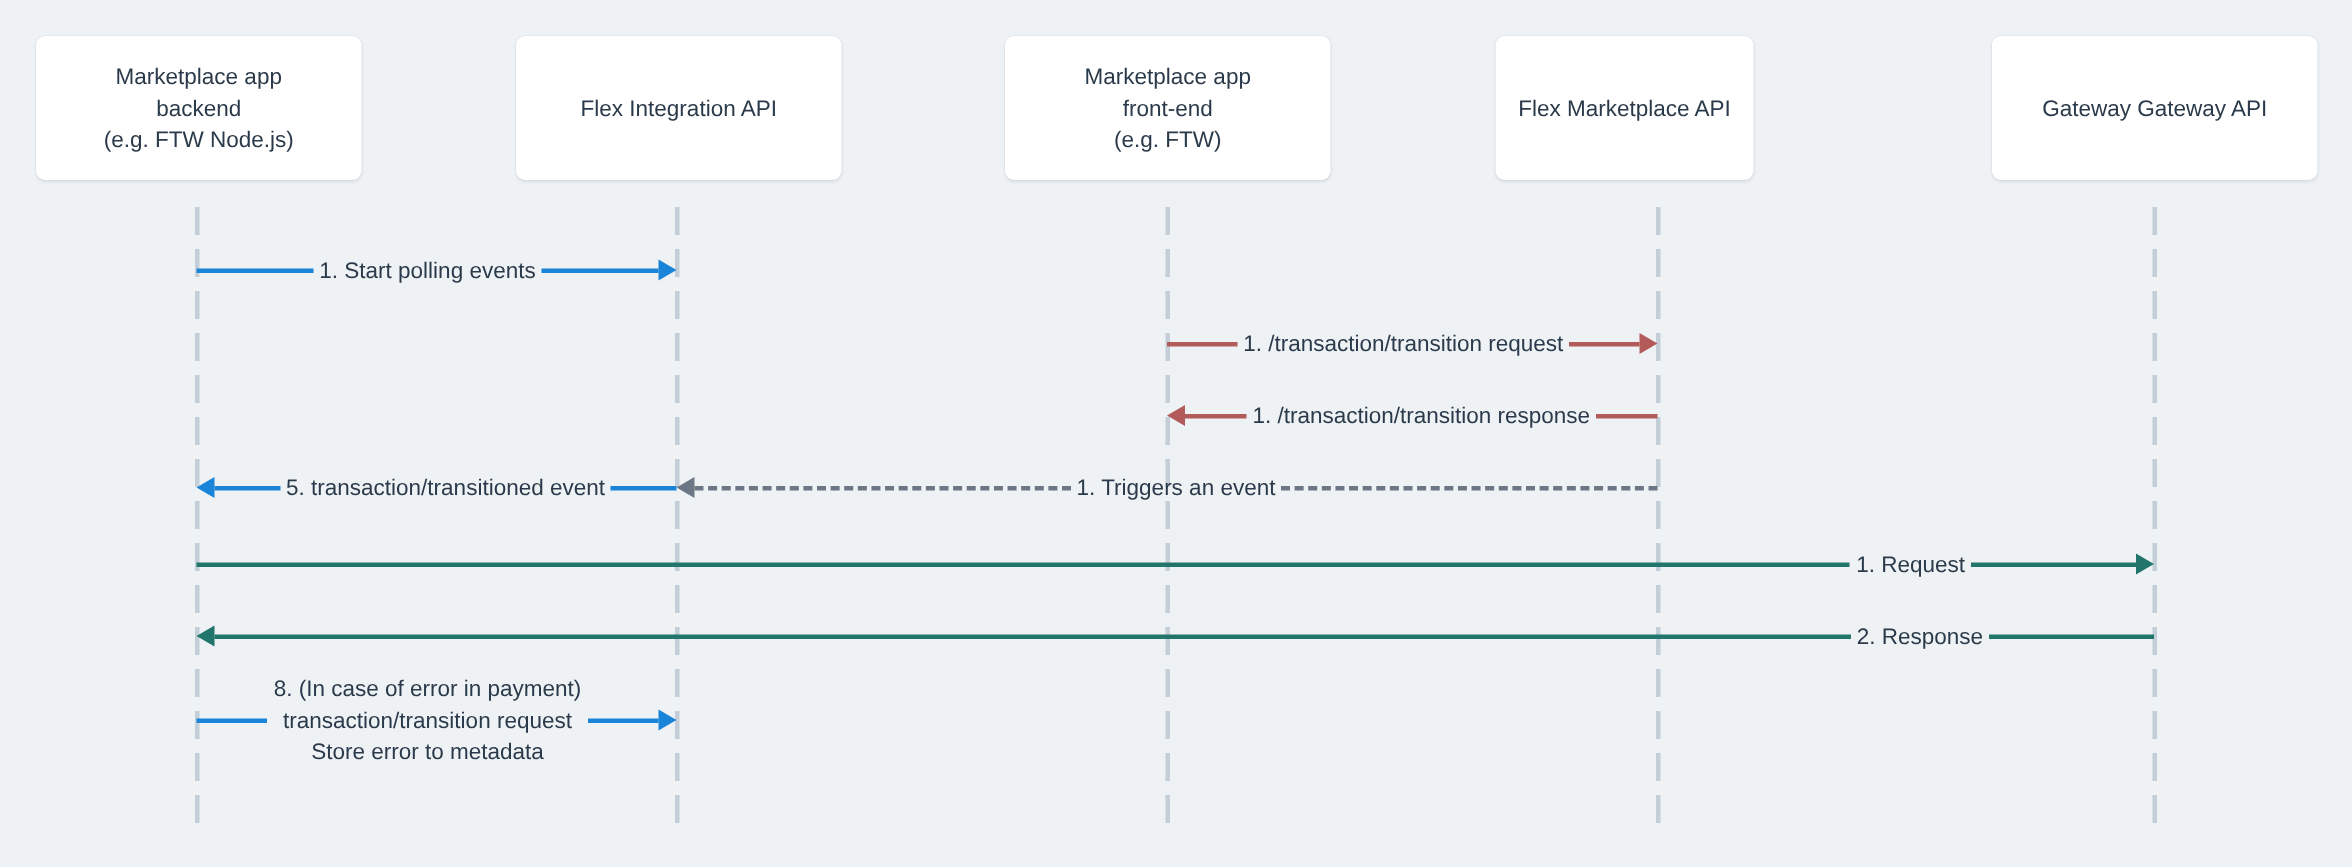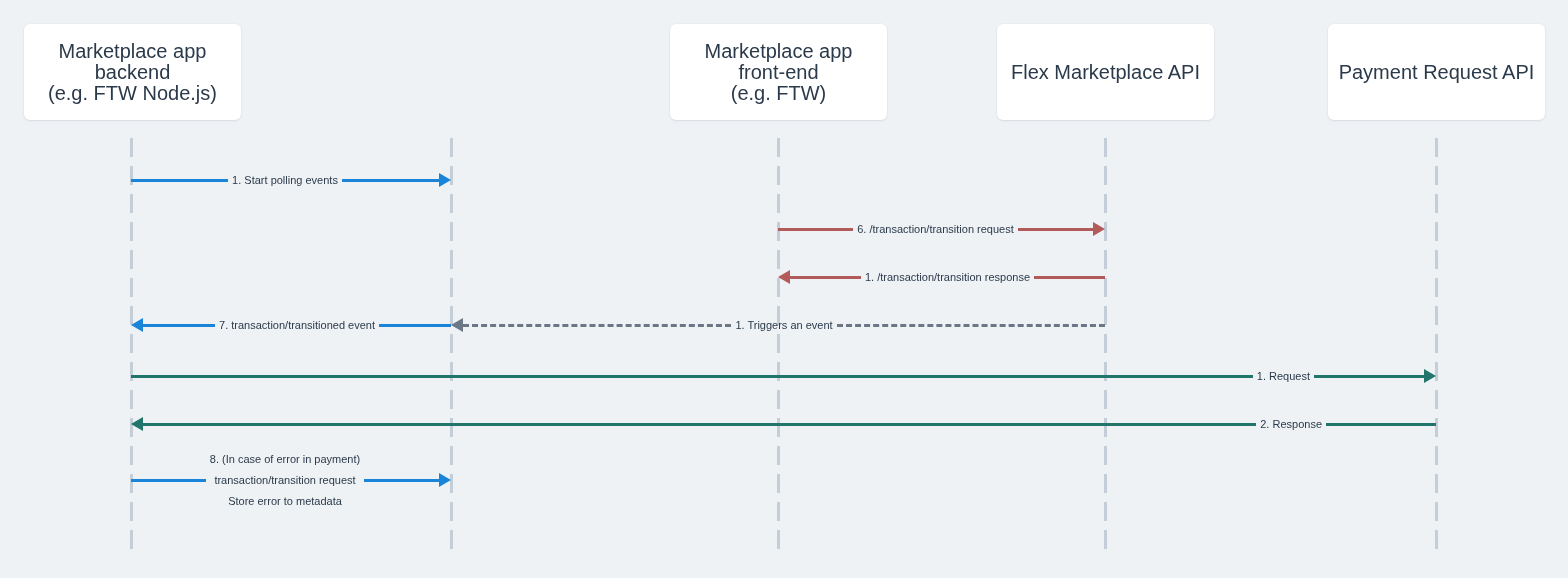--- a/index.html
+++ b/index.html
@@ -29,21 +29,21 @@
     border-radius: 6px;
     box-shadow: 0 1px 2px rgba(40,56,75,0.10), 0 0 0 0.5px rgba(40,56,75,0.04);
     display: flex;
     align-items: center;
     justify-content: center;
     text-align: center;
     box-sizing: border-box;
   }
   .participant .plabel {
     color: #2b3a4a;
-    font-size: 20px;
+    font-size: 15px;
     line-height: 21px;
     white-space: pre-line;
     padding: 0 8px;
   }
 
   
   .lifeline {
     position: absolute;
     top: 138px;
     width: 3px;
@@ -66,21 +66,21 @@
     height: 3px;
     min-width: 6px;
   }
   .seg.dashed {
     height: 0;
     border-top: 3px dashed;
     background: none !important;
   }
   .msg-label {
     flex: 0 0 auto;
-    font-size: 11px;
+    font-size: 15px;
     line-height: 21px;
     color: #2b3a4a;
     white-space: pre-line;
     text-align: center;
     padding: 0 4px;
   }
   .head {
     flex: 0 0 auto;
     width: 0;
     height: 0;
@@ -110,48 +110,51 @@
 </head>
 <body>
 
 <div id="diagram">
 
   <div class="participant" style="left:24px; width:217px;">
     <span class="plabel">Marketplace app
 backend
 (e.g. FTW Node.js)</span>
   </div>
+  <div class="participant" style="left:344px; width:217px;">
+    <span class="plabel">Flex Integration API</span>
+  </div>
   <div class="participant" style="left:670px; width:217px;">
     <span class="plabel">Marketplace app
 front-end
 (e.g. FTW)</span>
   </div>
-  <div class="participant" style="left:997px; width:217px;">
+  <div class="participant" style="left:997px; width:172px;">
     <span class="plabel">Flex Marketplace API</span>
   </div>
   <div class="participant" style="left:1328px; width:217px;">
-    <span class="plabel">Payment Request API</span>
+    <span class="plabel">Gateway Gateway API</span>
   </div>
 
   <div class="lifeline" style="left:131px;"></div>
   <div class="lifeline" style="left:451px;"></div>
   <div class="lifeline" style="left:778px;"></div>
   <div class="lifeline" style="left:1105px;"></div>
   <div class="lifeline" style="left:1436px;"></div>
 
   <div class="message c-blue" style="left:131px; width:320px; top:180px;">
     <span class="seg"></span>
     <span class="msg-label">1. Start polling events</span>
     <span class="seg"></span>
     <span class="head right"></span>
   </div>
 
   <div class="message c-red" style="left:778px; width:327px; top:229px;">
     <span class="seg"></span>
-    <span class="msg-label">6. /transaction/transition request</span>
+    <span class="msg-label">1. /transaction/transition request</span>
     <span class="seg"></span>
     <span class="head right"></span>
   </div>
 
   <div class="message c-red" style="left:778px; width:327px; top:277px;">
     <span class="head left"></span>
     <span class="seg"></span>
     <span class="msg-label">1. /transaction/transition response</span>
     <span class="seg"></span>
   </div>
@@ -159,21 +162,21 @@
   <div class="message c-gray" style="left:451px; width:654px; top:325px;">
     <span class="head left"></span>
     <span class="seg dashed"></span>
     <span class="msg-label">1. Triggers an event</span>
     <span class="seg dashed"></span>
   </div>
 
   <div class="message c-blue" style="left:131px; width:320px; top:325px;">
     <span class="head left"></span>
     <span class="seg"></span>
-    <span class="msg-label">7. transaction/transitioned event</span>
+    <span class="msg-label">5. transaction/transitioned event</span>
     <span class="seg"></span>
   </div>
 
   <div class="message c-green" style="left:131px; width:1305px; top:376px;">
     <span class="seg"></span>
     <span class="msg-label">1. Request</span>
     <span class="seg" style="flex:0 0 110px;"></span>
     <span class="head right"></span>
   </div>
 

